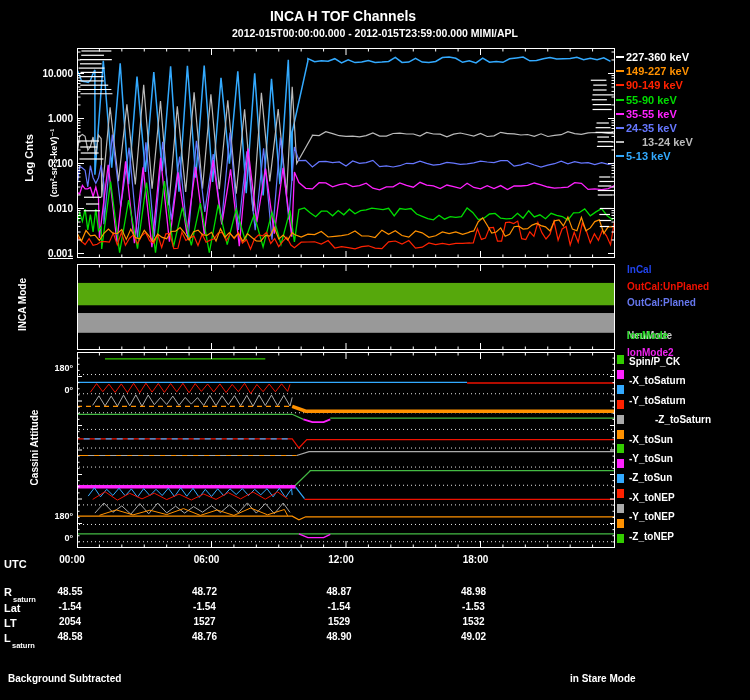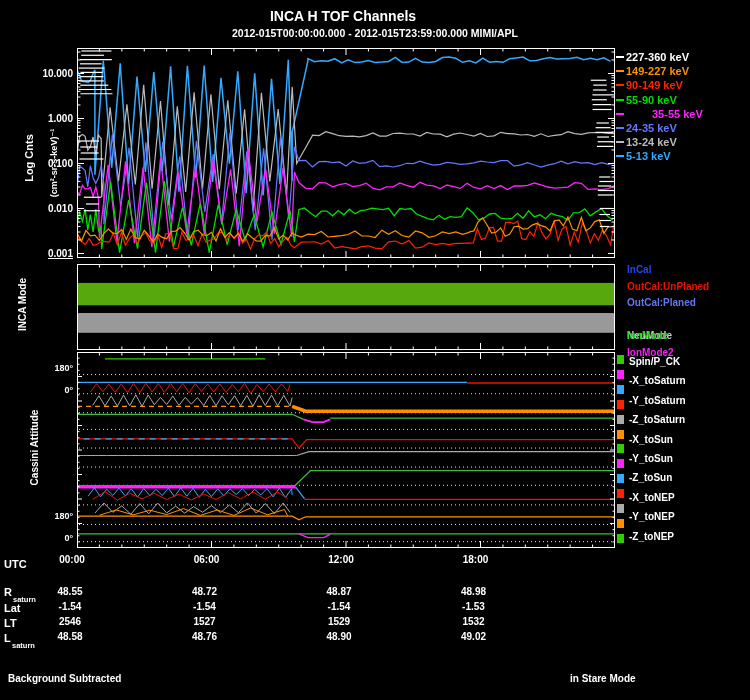--- a/index.html
+++ b/index.html
@@ -226,29 +226,29 @@
       <span>149-227 keV</span>
     </div>
     <div class="leg" style="left: 616px; top: 79.4px; color: rgb(255, 34, 0);">
       <span class="chip" style="background: rgb(255, 34, 0);"></span>
       <span>90-149 keV</span>
     </div>
     <div class="leg" style="left: 616px; top: 93.6px; color: rgb(0, 221, 0);">
       <span class="chip" style="background: rgb(0, 221, 0);"></span>
       <span>55-90 keV</span>
     </div>
-    <div class="leg" style="left: 616px; top: 107.8px; color: rgb(255, 34, 255); gap: 26px;">
+    <div class="leg" style="left: 616px; top: 107.8px; color: rgb(255, 34, 255);">
       <span class="chip" style="background: rgb(255, 34, 255);"></span>
       <span>35-55 keV</span>
     </div>
     <div class="leg" style="left: 616px; top: 122px; color: rgb(102, 119, 255);">
       <span class="chip" style="background: rgb(102, 119, 255);"></span>
       <span>24-35 keV</span>
     </div>
-    <div class="leg" style="left: 616px; top: 136.2px; color: rgb(187, 187, 187);">
+    <div class="leg" style="left: 616px; top: 136.2px; color: rgb(187, 187, 187); gap: 16px;">
       <span class="chip" style="background: rgb(187, 187, 187);"></span>
       <span>13-24 keV</span>
     </div>
     <div class="leg" style="left: 616px; top: 150.4px; color: rgb(51, 170, 255);">
       <span class="chip" style="background: rgb(51, 170, 255);"></span>
       <span>5-13 keV</span>
     </div>
   </div>
 
 <div class="vlab" style="left:-28px;top:299px;width:100px;font-size:10px;font-weight:bold;">INCA Mode</div>
@@ -465,21 +465,21 @@
     <line x1="515.5833333333334" y1="0" x2="515.5833333333334" y2="3.5" stroke="#fff" stroke-width="1"></line>
     <line x1="515.5833333333334" y1="196" x2="515.5833333333334" y2="192.5" stroke="#fff" stroke-width="1"></line>
     <line x1="538" y1="0" x2="538" y2="7" stroke="#fff" stroke-width="1"></line>
     <line x1="538" y1="196" x2="538" y2="189" stroke="#fff" stroke-width="1"></line>
     <rect x="0.5" y="0.5" width="537" height="195" fill="none" stroke="#fff" stroke-width="1"></rect>
   </svg>
 <div id="attlab-box">
     <div class="aleg" style="left: 629px; top: 356px;">Spin/P_CK</div>
     <div class="aleg" style="left: 629px; top: 375.4px; text-align: center;">-X_toSaturn</div>
     <div class="aleg" style="left: 629px; top: 394.8px;">-Y_toSaturn</div>
-    <div class="aleg" style="left: 629px; top: 414.2px; text-align: right;">-Z_toSaturn</div>
+    <div class="aleg" style="left: 655px; top: 414.2px; text-align: right;">-Z_toSaturn</div>
     <div class="aleg" style="left: 629px; top: 433.6px;">-X_toSun</div>
     <div class="aleg" style="left: 629px; top: 453px;">-Y_toSun</div>
     <div class="aleg" style="left: 629px; top: 472.4px;">-Z_toSun</div>
     <div class="aleg" style="left: 629px; top: 491.8px;">-X_toNEP</div>
     <div class="aleg" style="left: 629px; top: 511.2px;">-Y_toNEP</div>
     <div class="aleg" style="left: 629px; top: 530.6px;">-Z_toNEP</div>
   </div>
 <div id="attchip-box">
     <div class="achip" style="left: 617px; top: 355px; background: rgb(51, 204, 0);"></div>
     <div class="achip" style="left: 617px; top: 369.9px; background: rgb(255, 34, 255);"></div>
@@ -518,21 +518,21 @@
 <div class="rowsub" style="left:12px;top:641px;">saturn</div>
 <div id="table-box">
     <div class="tval" style="left: 48px; top: 586px;">48.55</div>
     <div class="tval" style="left: 182.5px; top: 586px;">48.72</div>
     <div class="tval" style="left: 317px; top: 586px;">48.87</div>
     <div class="tval" style="left: 451.5px; top: 586px;">48.98</div>
     <div class="tval" style="left: 48px; top: 601px;">-1.54</div>
     <div class="tval" style="left: 182.5px; top: 601px;">-1.54</div>
     <div class="tval" style="left: 317px; top: 601px;">-1.54</div>
     <div class="tval" style="left: 451.5px; top: 601px;">-1.53</div>
-    <div class="tval" style="left: 48px; top: 616px;">2546</div>
+    <div class="tval" style="left: 48px; top: 616px;">2054</div>
     <div class="tval" style="left: 182.5px; top: 616px;">1527</div>
     <div class="tval" style="left: 317px; top: 616px;">1529</div>
     <div class="tval" style="left: 451.5px; top: 616px;">1532</div>
     <div class="tval" style="left: 48px; top: 631px;">48.58</div>
     <div class="tval" style="left: 182.5px; top: 631px;">48.76</div>
     <div class="tval" style="left: 317px; top: 631px;">48.90</div>
     <div class="tval" style="left: 451.5px; top: 631px;">49.02</div>
   </div>
 
 <div class="foot" style="left:0;width:750px;text-align:left;top:673px;padding-left:8px;">Background Subtracted</div>

